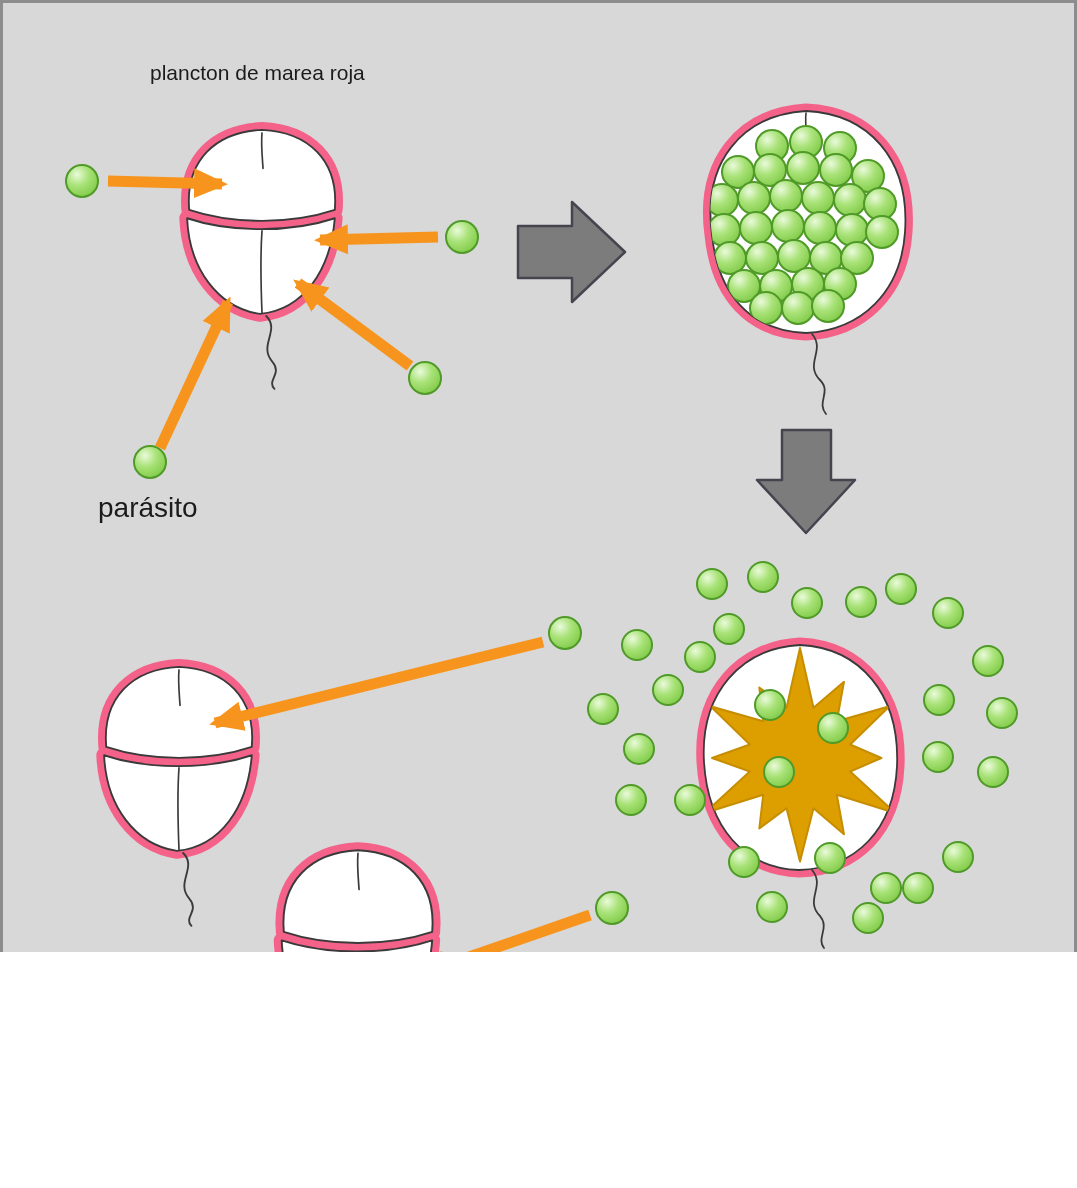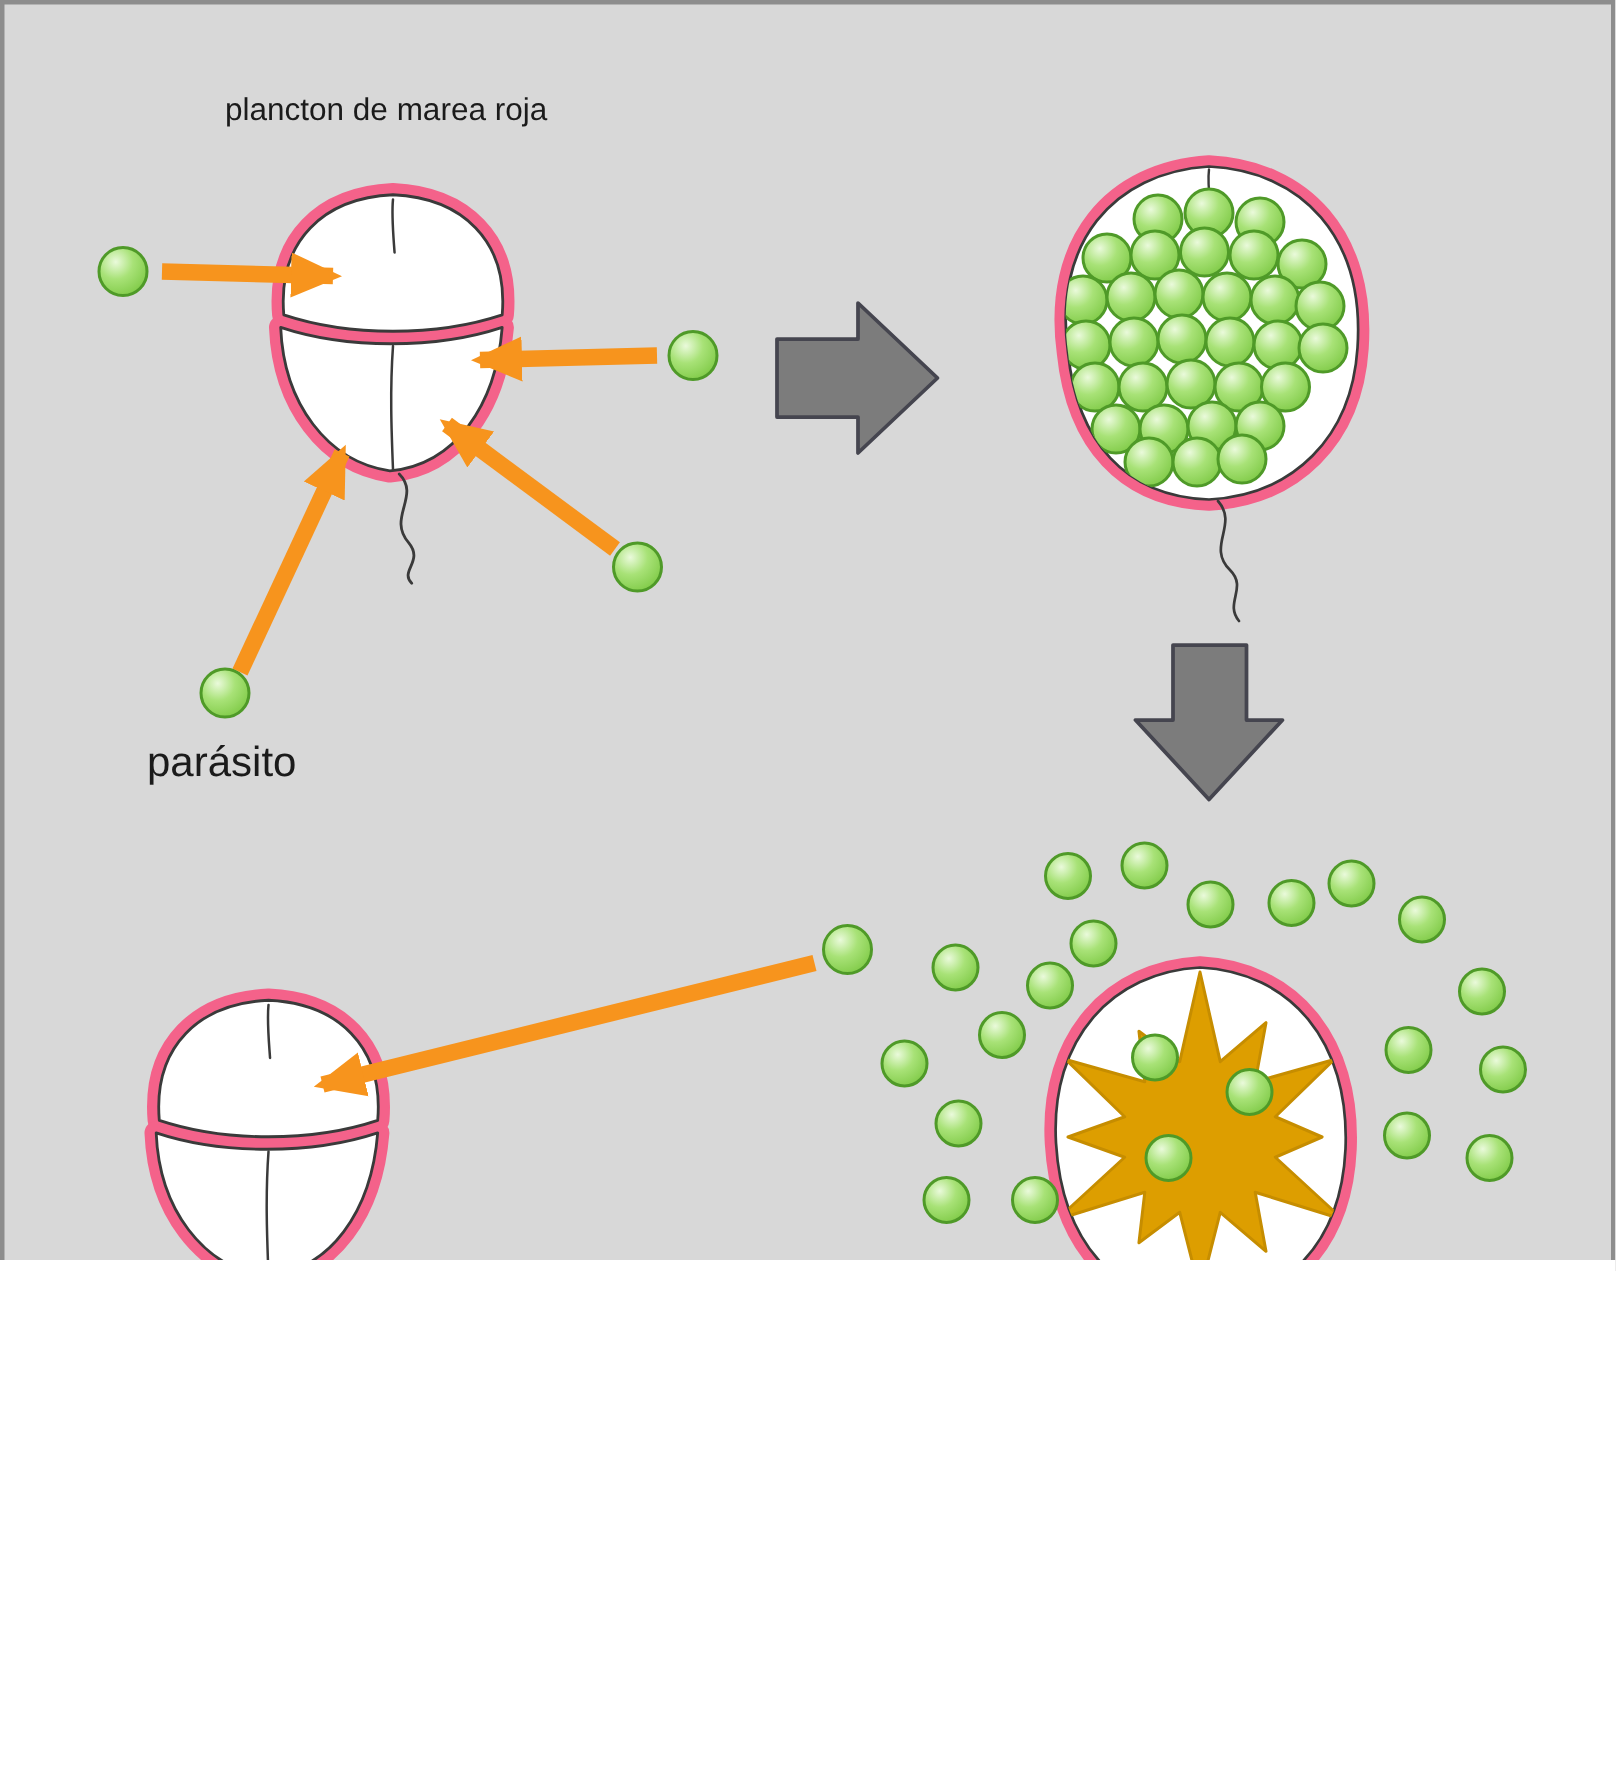--- a/index.html
+++ b/index.html
@@ -1,16 +1,16 @@
 <!DOCTYPE html>
 <html><head>
 <meta charset="utf-8">
 <style>
   html,body{margin:0;padding:0;background:#ffffff;}
-  .stage{width:1077px;height:840px;position:relative;}
+  .stage{width:1077px;height:952px;position:relative;}
   svg{display:block;font-family:"Liberation Sans",sans-serif;}
   .label{fill:#1b1b1b;font-family:"Liberation Sans",sans-serif;}
   .halo{fill:none;stroke:#f4628a;stroke-width:15;stroke-linejoin:round;}
   .cell{fill:#ffffff;stroke:#3a3a3a;stroke-width:1.8;stroke-linejoin:round;}
   .cellline{fill:none;stroke:#3a3a3a;stroke-width:1.6;stroke-linecap:round;}
   .flagellum{fill:none;stroke:#3a3a3a;stroke-width:1.8;stroke-linecap:round;}
   .ball{fill:url(#ballG);stroke:#4f9a28;stroke-width:2;}
   .oarrow{stroke:#f7941d;stroke-width:11;}
   .flowarrow{fill:#7c7c7c;stroke:#45454f;stroke-width:2.5;stroke-linejoin:round;}
   .burst{fill:#dd9e00;stroke:#c68d00;stroke-width:2;stroke-linejoin:round;}

